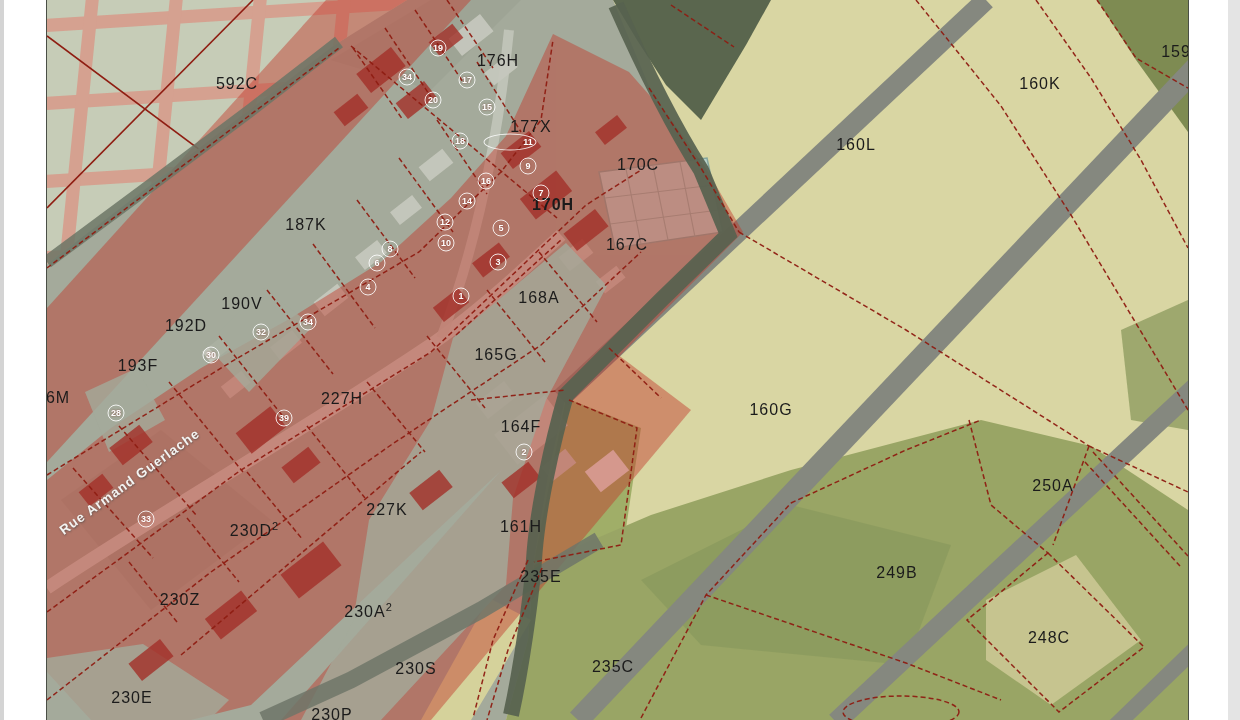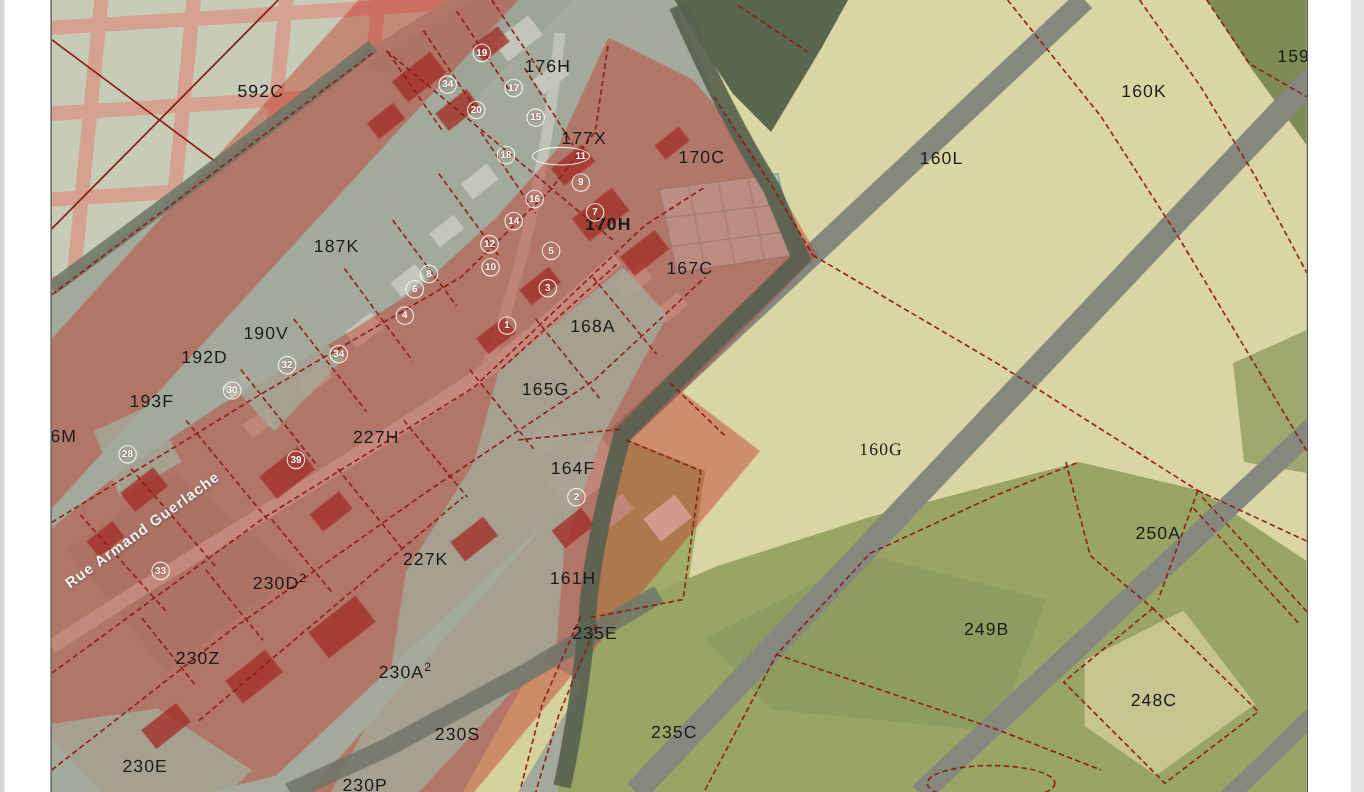--- a/index.html
+++ b/index.html
@@ -204,21 +204,21 @@
         <path d="M 486 290 L 544 362"></path>
           <path d="M 538 252 L 596 322"></path>
       </g>
     </svg>
 
     <div id="street-label">Rue Armand Guerlache</div>
     <div id="labels-layer">
         <span class="parcel-label" style="left: 190px; top: 84px;">592C</span>
         <span class="parcel-label" style="left: 451px; top: 61px;">176H</span>
         <span class="parcel-label" style="left: 484px; top: 127px; text-align: center;">177X</span>
-        <span class="parcel-label" style="left: 591px; top: 144px;">170C</span>
+        <span class="parcel-label" style="left: 591px; top: 165px;">170C</span>
         <span class="parcel-label" style="left: 506px; top: 205px; font-weight: bold;">170H</span>
         <span class="parcel-label" style="left: 580px; top: 245px;">167C</span>
         <span class="parcel-label" style="left: 259px; top: 225px;">187K</span>
         <span class="parcel-label" style="left: 492px; top: 298px;">168A</span>
         <span class="parcel-label" style="left: 195px; top: 304px;">190V</span>
         <span class="parcel-label" style="left: 139px; top: 326px;">192D</span>
         <span class="parcel-label" style="left: 91px; top: 366px;">193F</span>
         <span class="parcel-label" style="left: 449px; top: 355px;">165G</span>
         <span class="parcel-label" style="left: 11px; top: 398px;">6M</span>
         <span class="parcel-label" style="left: 295px; top: 399px;">227H</span>
@@ -229,21 +229,21 @@
         <span class="parcel-label" style="left: 494px; top: 577px;">235E</span>
         <span class="parcel-label" style="left: 133px; top: 600px;">230Z</span>
         <span class="parcel-label" style="left: 321px; top: 611px;">230A<sup>2</sup></span>
         <span class="parcel-label" style="left: 566px; top: 667px;">235C</span>
         <span class="parcel-label" style="left: 369px; top: 669px;">230S</span>
         <span class="parcel-label" style="left: 85px; top: 698px;">230E</span>
         <span class="parcel-label" style="left: 285px; top: 715px;">230P</span>
         <span class="parcel-label" style="left: 993px; top: 84px;">160K</span>
         <span class="parcel-label" style="left: 809px; top: 145px;">160L</span>
         <span class="parcel-label" style="left: 1129px; top: 52px;">159</span>
-        <span class="parcel-label" style="left: 754px; top: 410px; font-family: Liberation Serif, serif;">160G</span>
+        <span class="parcel-label" style="left: 724px; top: 410px;">160G</span>
         <span class="parcel-label" style="left: 1006px; top: 486px;">250A</span>
         <span class="parcel-label" style="left: 850px; top: 573px;">249B</span>
         <span class="parcel-label" style="left: 1002px; top: 638px;">248C</span>
         <div class="house-number" style="left: 391px; top: 48px;">19</div>
         <div class="house-number" style="left: 360px; top: 77px;">34</div>
         <div class="house-number" style="left: 420px; top: 80px;">17</div>
         <div class="house-number" style="left: 386px; top: 100px;">20</div>
         <div class="house-number" style="left: 440px; top: 107px;">15</div>
         <div class="house-number" style="left: 413px; top: 141px;">18</div>
         <div class="house-number" style="left: 463px; top: 142px; padding-left: 36px;">11</div>
@@ -256,18 +256,18 @@
         <div class="house-number" style="left: 382px; top: 243px; margin-left: 17px;">10</div>
         <div class="house-number" style="left: 343px; top: 249px;">8</div>
         <div class="house-number" style="left: 451px; top: 262px;">3</div>
         <div class="house-number" style="left: 330px; top: 263px;">6</div>
         <div class="house-number" style="left: 321px; top: 287px;">4</div>
         <div class="house-number" style="left: 414px; top: 296px;">1</div>
         <div class="house-number" style="left: 261px; top: 322px;">34</div>
         <div class="house-number" style="left: 214px; top: 332px;">32</div>
         <div class="house-number" style="left: 164px; top: 355px;">30</div>
         <div class="house-number" style="left: 69px; top: 413px;">28</div>
-        <div class="house-number" style="left: 222px; top: 418px;">39</div>
+        <div class="house-number" style="left: 237px; top: 418px;">39</div>
         <div class="house-number" style="left: 477px; top: 452px;">2</div>
         <div class="house-number" style="left: 99px; top: 519px;">33</div>
       </div>
   </div>
 </div>
 
 </body></html>

